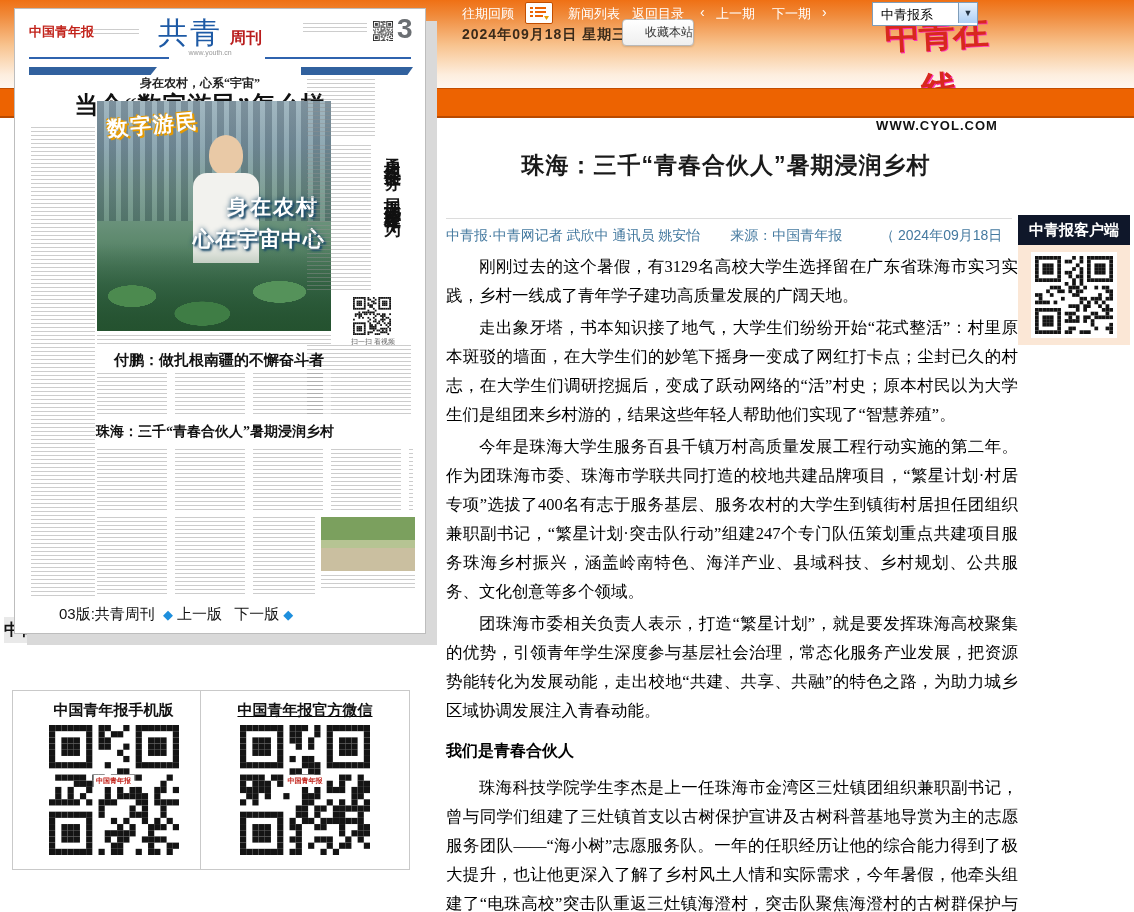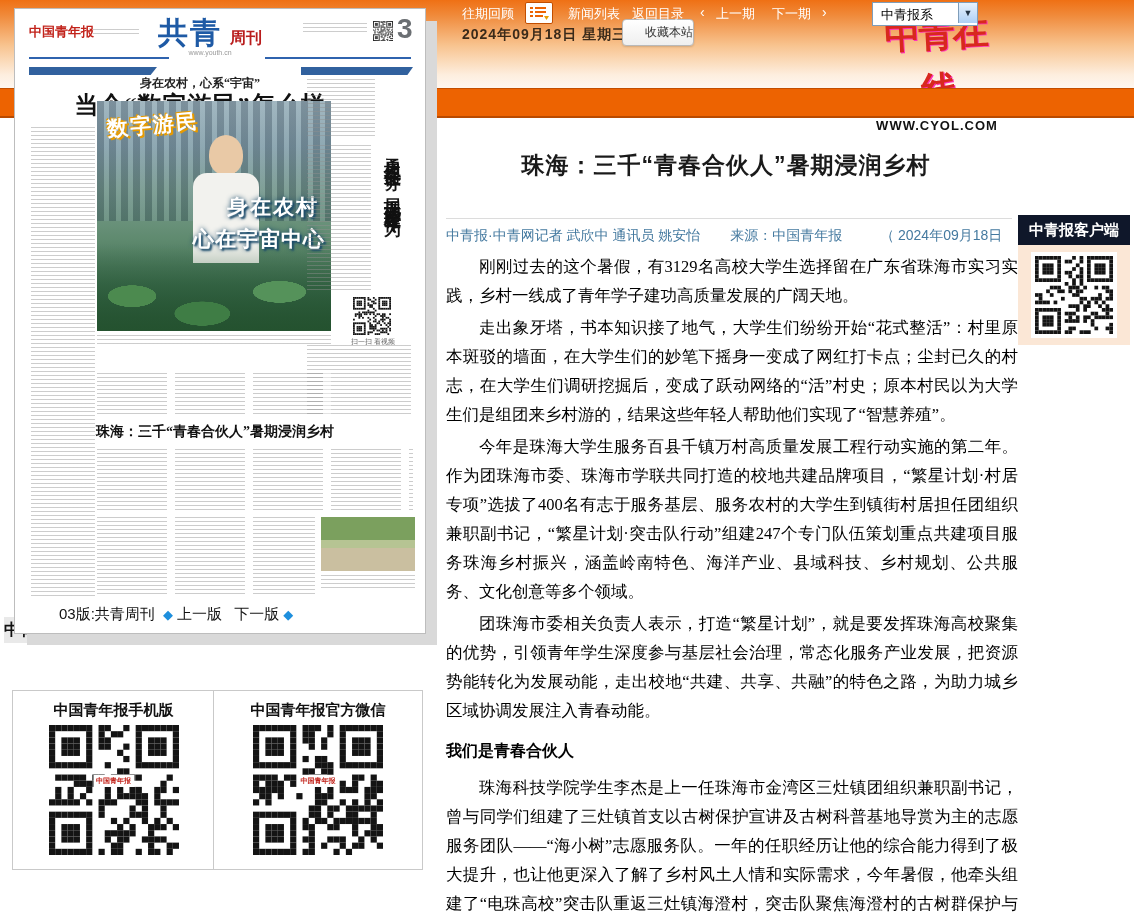--- a/index.html
+++ b/index.html
@@ -37,21 +37,21 @@
     box-shadow:12px 12px 0 -1px #d9d9d9;}
   .ft{background:
       repeating-linear-gradient(to bottom,#8f8f8f 0,#8f8f8f 1px,transparent 1px,transparent 4px);
       opacity:.45;}
   .ftcols{background:
       repeating-linear-gradient(to right, transparent 0 70px, #fff 70px 78px),
       repeating-linear-gradient(to bottom,#8f8f8f 0,#8f8f8f 1px,transparent 1px,transparent 4px);
       opacity:.45;}
   .mast-red{left:14px;top:14px;font-family:"Liberation Serif",serif;font-size:13px;font-weight:bold;color:#c2231b;}
   .mast-center{left:120px;top:4px;width:150px;text-align:center;white-space:nowrap;}
-  .mast-gq{font-family:"Liberation Serif",serif;font-size:30px;font-weight:bold;color:#1e5aa5;letter-spacing:2px;}
+  .mast-gq{font-family:"Liberation Serif",serif;font-size:30px;font-weight:normal;color:#1e5aa5;letter-spacing:2px;}
   .mast-zk{font-size:16px;color:#b91c1c;font-weight:bold;margin-left:8px;}
   .mast-site{left:120px;top:40px;width:150px;text-align:center;font-size:7px;color:#999;}
   .mast-page3{left:382px;top:4px;font-size:28px;font-weight:bold;color:#6b6f73;}
   .paper-qr-s{left:358px;top:12px;width:20px;height:20px;}
   .blue-rule{height:2px;background:#2f63ae;top:48px;}
   .section-bar{height:8px;background:#31619e;top:58px;clip-path:polygon(0 0,100% 0,95% 100%,0 100%);}
   .kicker{left:40px;top:66px;width:290px;text-align:center;font-size:12px;font-weight:bold;color:#222;
     font-family:"Liberation Serif",serif;}
   .head-main{left:28px;top:80px;width:314px;text-align:center;font-size:24px;font-weight:bold;color:#111;
     font-family:"Liberation Serif",serif;letter-spacing:1px;cursor:pointer;}
@@ -404,20 +404,21 @@
 
     <div class="abs ft" style="left:16px;top:118px;width:64px;height:472px;"></div>
     <div class="abs ft" style="left:292px;top:70px;width:68px;height:58px;"></div>
     <div class="abs ft" style="left:292px;top:136px;width:64px;height:146px;"></div>
     <div class="abs ft" style="left:292px;top:336px;width:104px;height:70px;"></div>
     <div class="abs ft" style="left:82px;top:326px;width:234px;height:12px;"></div>
     <div class="abs ftcols" style="left:82px;top:364px;width:234px;height:44px;"></div>
     <div class="abs ftcols" style="left:82px;top:440px;width:316px;height:62px;"></div>
     <div class="abs ftcols" style="left:82px;top:508px;width:218px;height:80px;"></div>
 
+    <div class="abs mid-head">付鹏：做扎根南疆的不懈奋斗者</div>
     <div class="abs low-head">珠海：三千“青春合伙人”暑期浸润乡村</div>
 
     <div class="abs paper-qr-m qr"><svg viewBox="0 0 100 100" width="100%" height="100%" preserveAspectRatio="none">
           <rect x="0.00" y="0.00" width="4.76" height="4.76" fill="#141414"></rect>
           <rect x="4.76" y="0.00" width="4.76" height="4.76" fill="#141414"></rect>
           <rect x="9.52" y="0.00" width="4.76" height="4.76" fill="#141414"></rect>
           <rect x="14.29" y="0.00" width="4.76" height="4.76" fill="#141414"></rect>
           <rect x="19.05" y="0.00" width="4.76" height="4.76" fill="#141414"></rect>
           <rect x="23.81" y="0.00" width="4.76" height="4.76" fill="#141414"></rect>
           <rect x="28.57" y="0.00" width="4.76" height="4.76" fill="#141414"></rect>
@@ -850,21 +851,21 @@
           <rect x="38.10" y="95.24" width="4.76" height="4.76" fill="#141414"></rect>
           <rect x="47.62" y="95.24" width="4.76" height="4.76" fill="#141414"></rect>
           <rect x="52.38" y="95.24" width="4.76" height="4.76" fill="#141414"></rect>
           <rect x="66.67" y="95.24" width="4.76" height="4.76" fill="#141414"></rect>
           <rect x="76.19" y="95.24" width="4.76" height="4.76" fill="#141414"></rect>
           <rect x="80.95" y="95.24" width="4.76" height="4.76" fill="#141414"></rect>
           <rect x="90.48" y="95.24" width="4.76" height="4.76" fill="#141414"></rect>
         </svg></div>
     <div class="qr-logo">中国青年报</div>
   </div>
-  <div class="abs qrbox" style="left:213px;width:208px;">
+  <div class="abs qrbox" style="left:200px;width:208px;text-decoration:underline;">
     <div class="ttl">中国青年报官方微信</div>
     <div class="qr-big qr"><svg viewBox="0 0 100 100" width="100%" height="100%" preserveAspectRatio="none">
           <rect x="0.00" y="0.00" width="4.76" height="4.76" fill="#141414"></rect>
           <rect x="4.76" y="0.00" width="4.76" height="4.76" fill="#141414"></rect>
           <rect x="9.52" y="0.00" width="4.76" height="4.76" fill="#141414"></rect>
           <rect x="14.29" y="0.00" width="4.76" height="4.76" fill="#141414"></rect>
           <rect x="19.05" y="0.00" width="4.76" height="4.76" fill="#141414"></rect>
           <rect x="23.81" y="0.00" width="4.76" height="4.76" fill="#141414"></rect>
           <rect x="28.57" y="0.00" width="4.76" height="4.76" fill="#141414"></rect>
           <rect x="0.00" y="4.76" width="4.76" height="4.76" fill="#141414"></rect>

